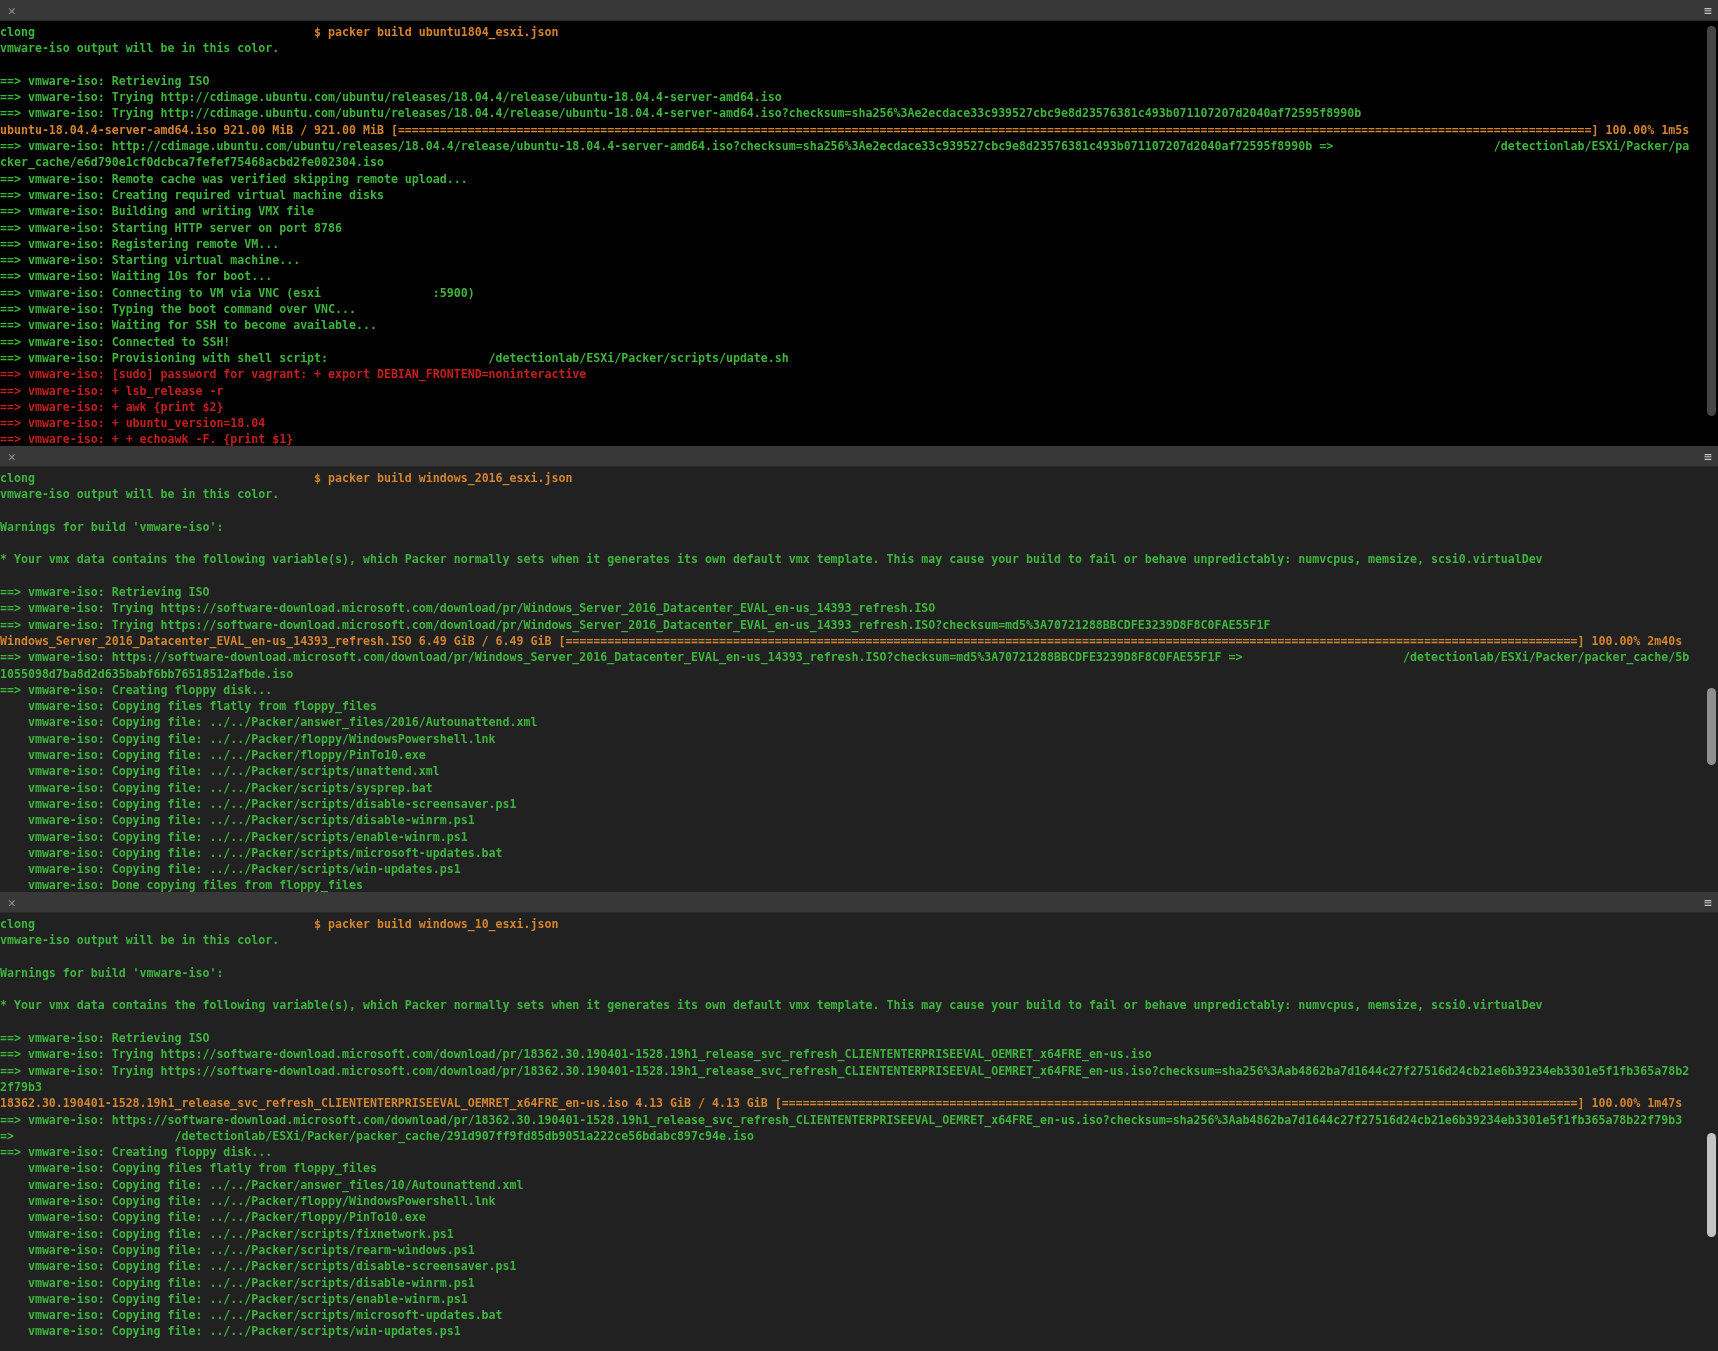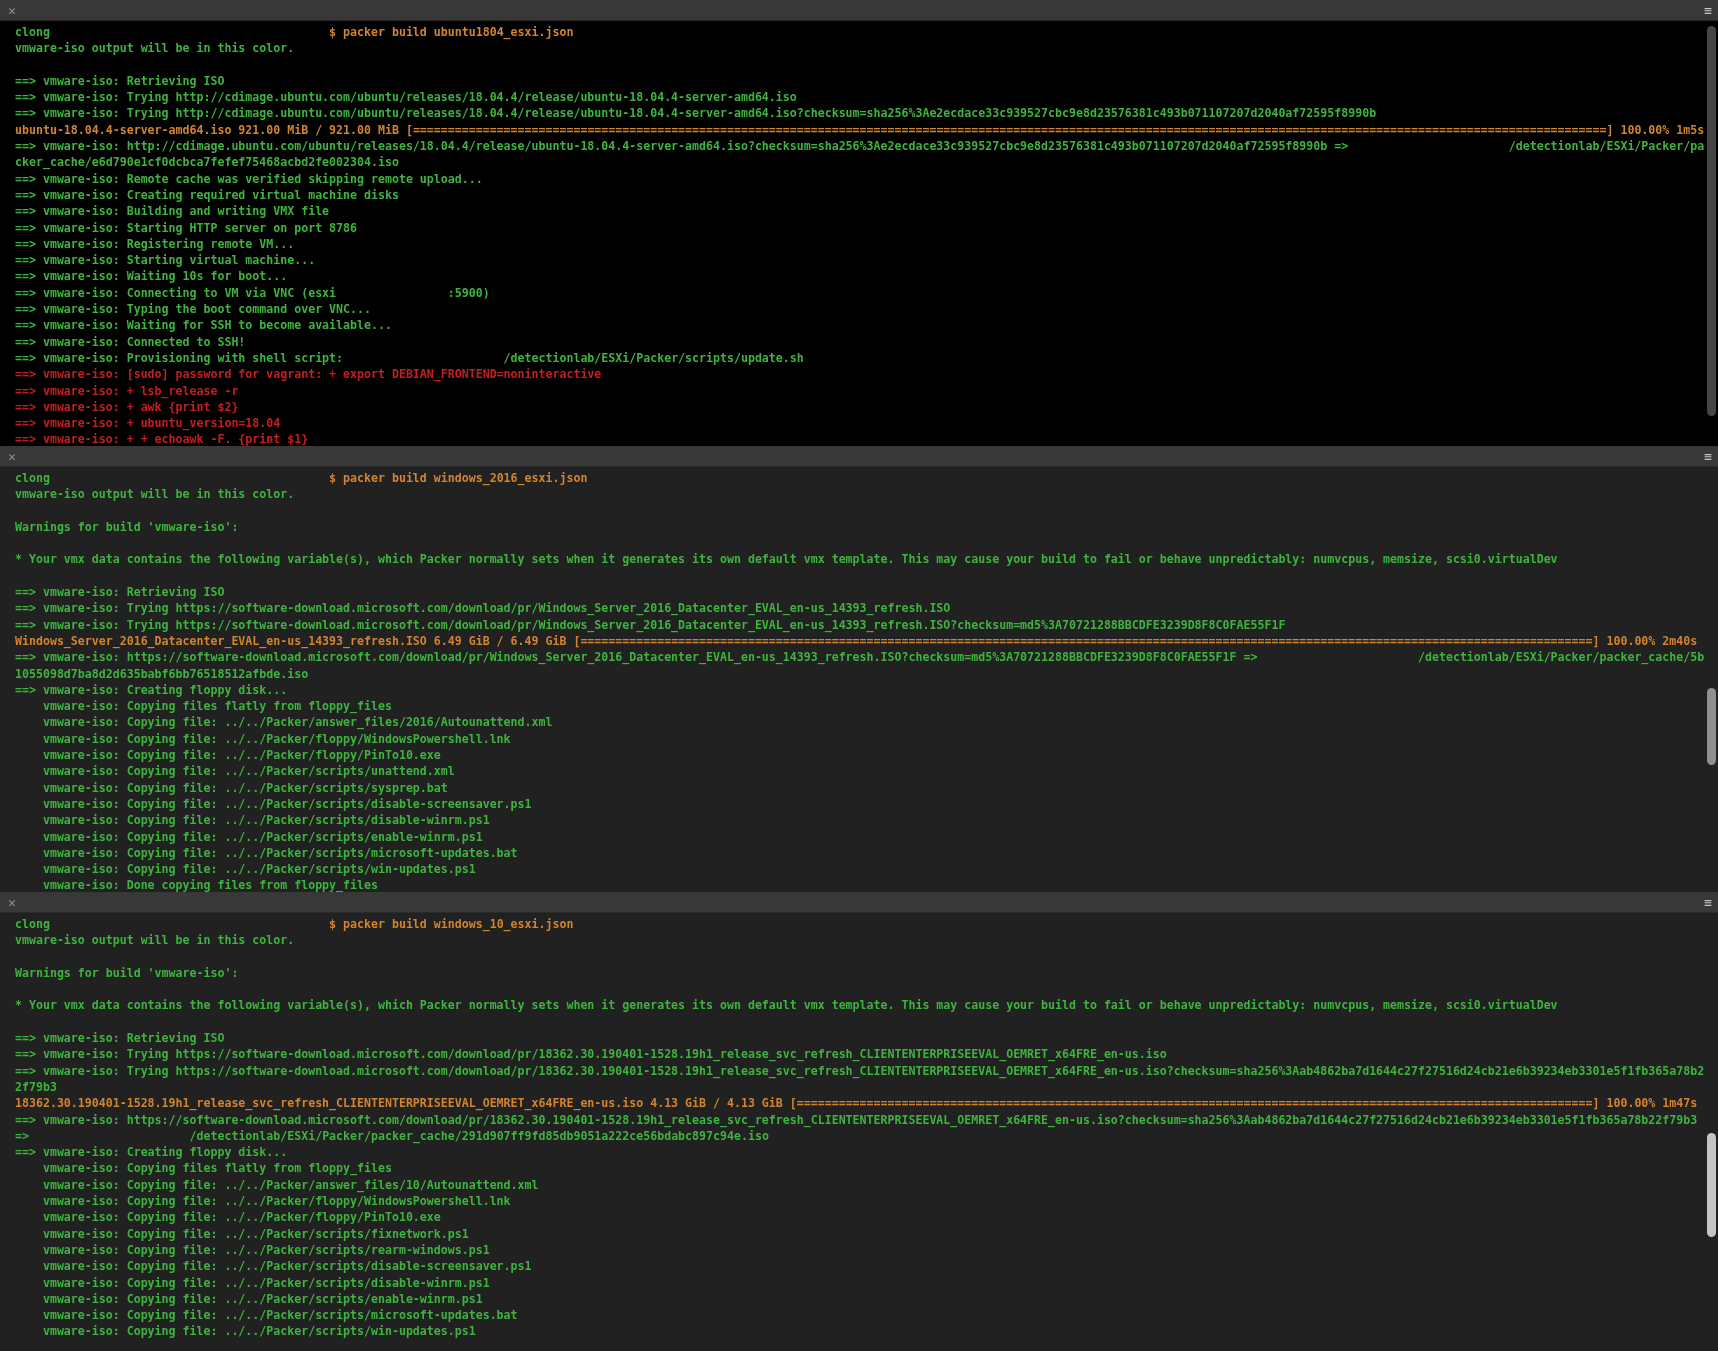--- a/index.html
+++ b/index.html
@@ -33,21 +33,21 @@
     cursor: default;
     font-weight: 400;
   }
   .menu-btn {
     color: #c4c4c4;
     font-size: 13px;
     line-height: 21px;
     cursor: default;
   }
   .content {
-    padding: 3px 0 0 15px;
+    padding: 3px 0 0 0;
     white-space: pre;
     overflow: hidden;
   }
   .line {
     font-size: 11.6px;
     font-weight: 700;
     line-height: 16.3px;
     height: 16.3px;
     white-space: pre;
     overflow: hidden;

